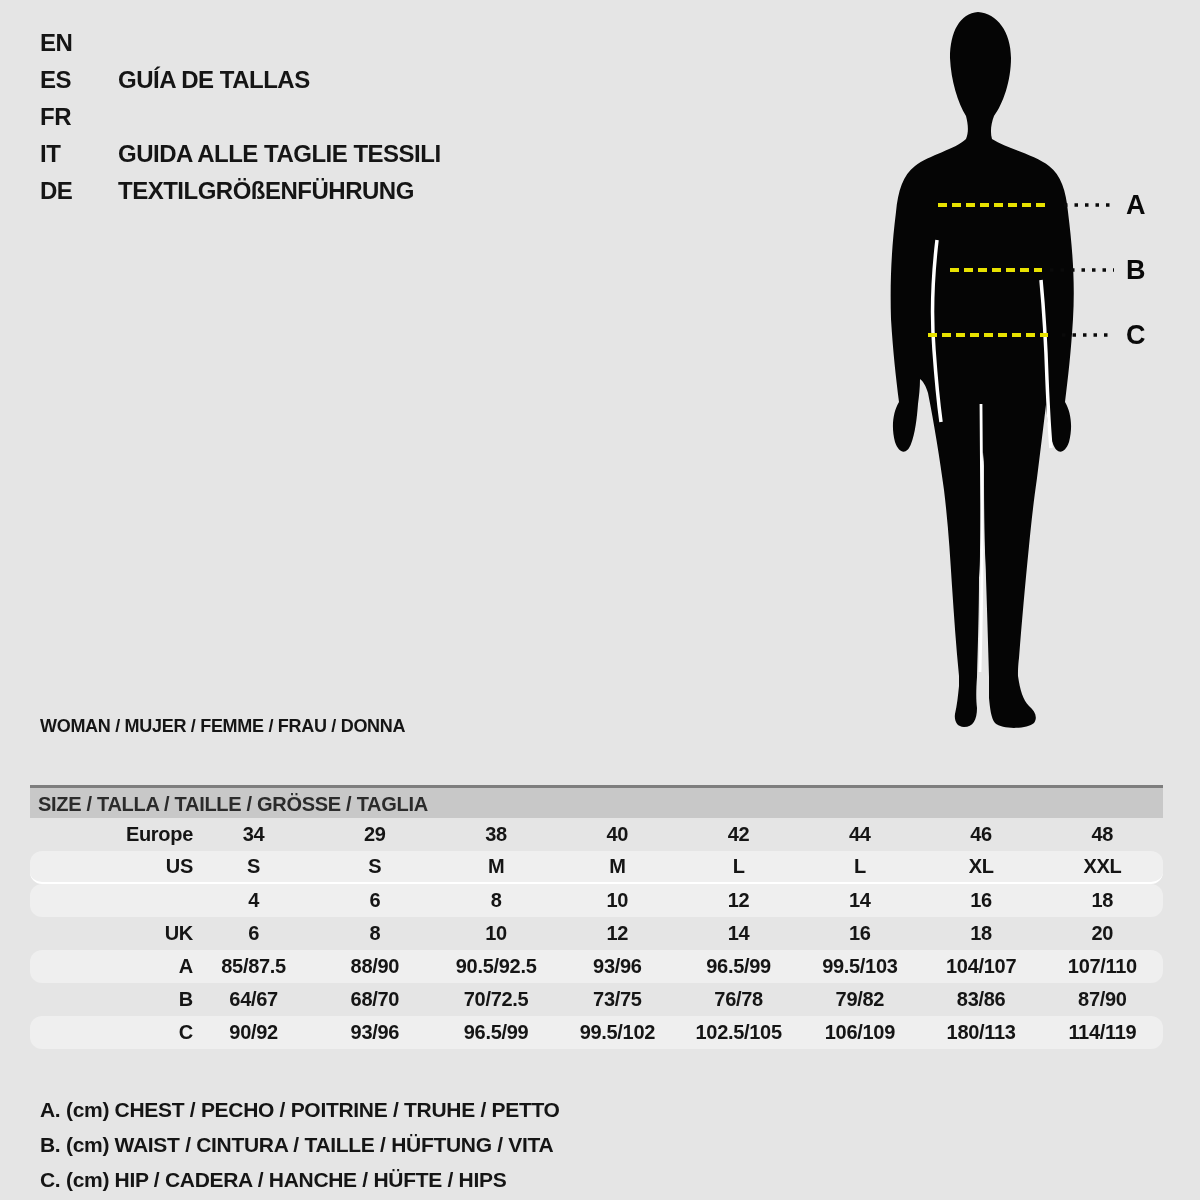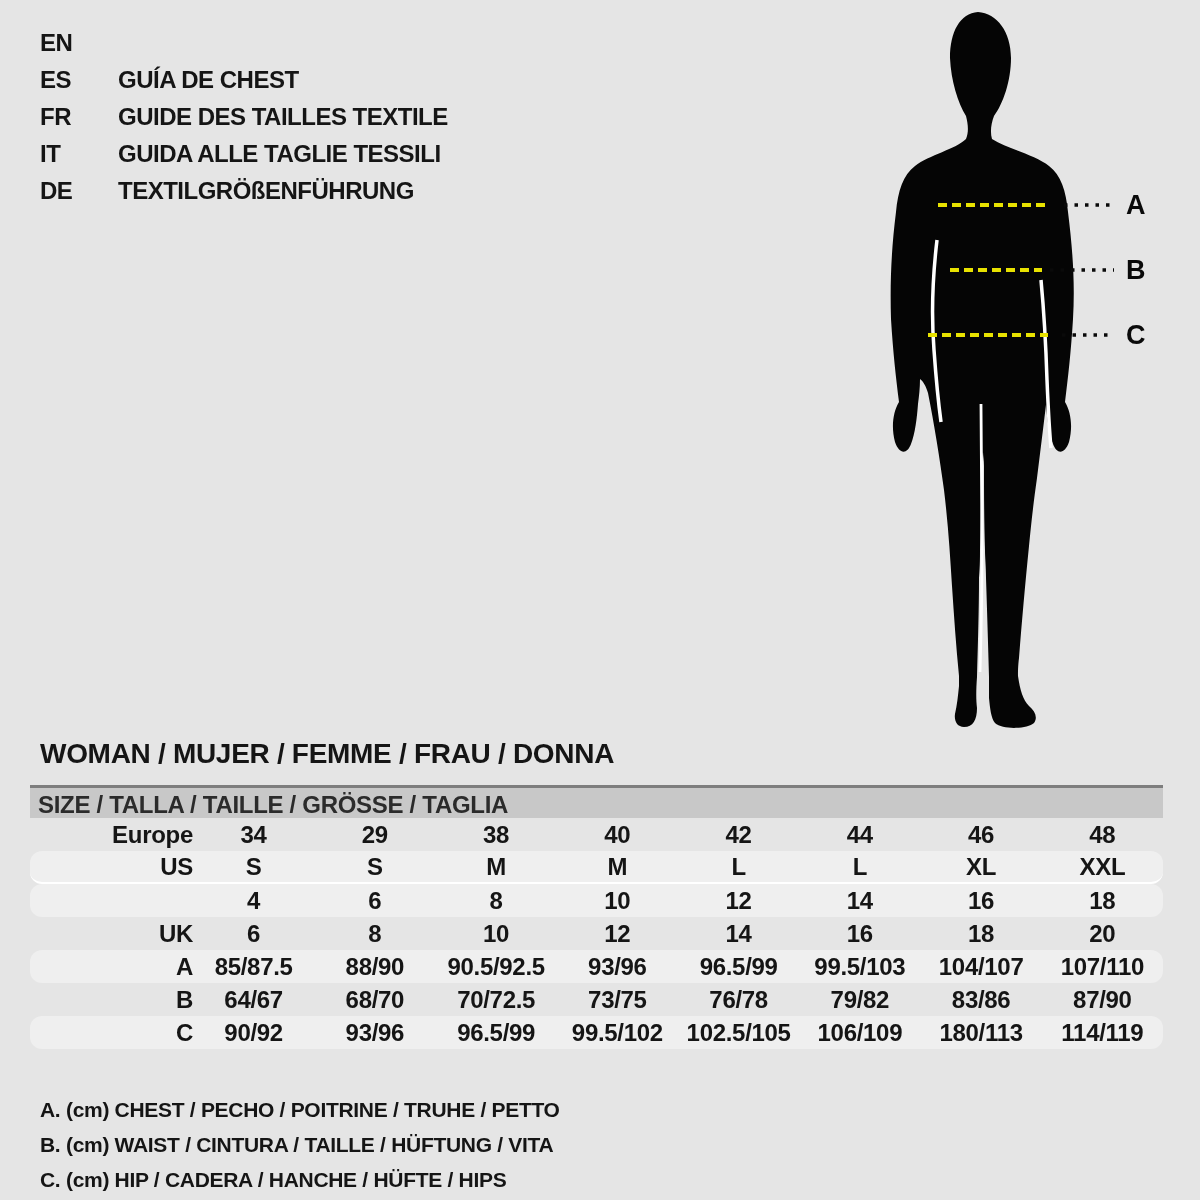--- a/index.html
+++ b/index.html
@@ -9,23 +9,23 @@
     -webkit-font-smoothing:antialiased;
   }
   
   .lang-list{position:absolute;left:40px;top:24px;}
   .lang-row{display:flex;height:37px;align-items:center;}
   .lang-code{width:78px;font-size:24px;letter-spacing:-0.5px;}
   .lang-title{font-size:24px;letter-spacing:-0.5px;white-space:nowrap;}
   
   .figure-wrap{position:absolute;left:890px;top:8px;width:310px;height:730px;}
   
-  .section-title{position:absolute;left:40px;top:738px;font-size:28px;letter-spacing:-0.3px;}
-  
-  .size-table{position:absolute;left:30px;top:785px;width:1133px;font-size:24px;letter-spacing:-0.3px;}
+  .section-title{position:absolute;left:40px;top:716px;font-size:18px;letter-spacing:-0.3px;}
+  
+  .size-table{position:absolute;left:30px;top:785px;width:1133px;font-size:20px;letter-spacing:-0.3px;}
   .thead{
     height:33px;line-height:33px;background:#c8c8c8;border-top:3px solid #7e7e7e;
     padding-left:8px;box-sizing:border-box;color:#2b2b2b;
   }
   .trow{display:grid;grid-template-columns:163px repeat(8,1fr);height:33px;line-height:33px;}
   .trow.gray{background:#efefef;border-radius:12px;}
   .trow.sep{border-bottom:2px solid #ffffff;box-sizing:border-box;line-height:31px;}
   .cell{text-align:center;overflow:hidden;}
   .cell.rowlabel{text-align:right;padding-left:8px;}
   
@@ -36,25 +36,24 @@
 <body>
 
 <div class="page">
 
   <div class="lang-list">
     <div class="lang-row">
       <span class="lang-code">EN</span>
     </div>
     <div class="lang-row">
       <span class="lang-code">ES</span>
-      <span class="lang-title">GUÍA DE CHEST</span>
+      <span class="lang-title">GUÍA DE TALLAS</span>
     </div>
     <div class="lang-row">
       <span class="lang-code">FR</span>
-      <span class="lang-title">GUIDE DES TAILLES TEXTILE</span>
     </div>
     <div class="lang-row">
       <span class="lang-code">IT</span>
       <span class="lang-title">GUIDA ALLE TAGLIE TESSILI</span>
     </div>
     <div class="lang-row">
       <span class="lang-code">DE</span>
       <span class="lang-title">TEXTILGRÖßENFÜHRUNG</span>
     </div>
   </div>

